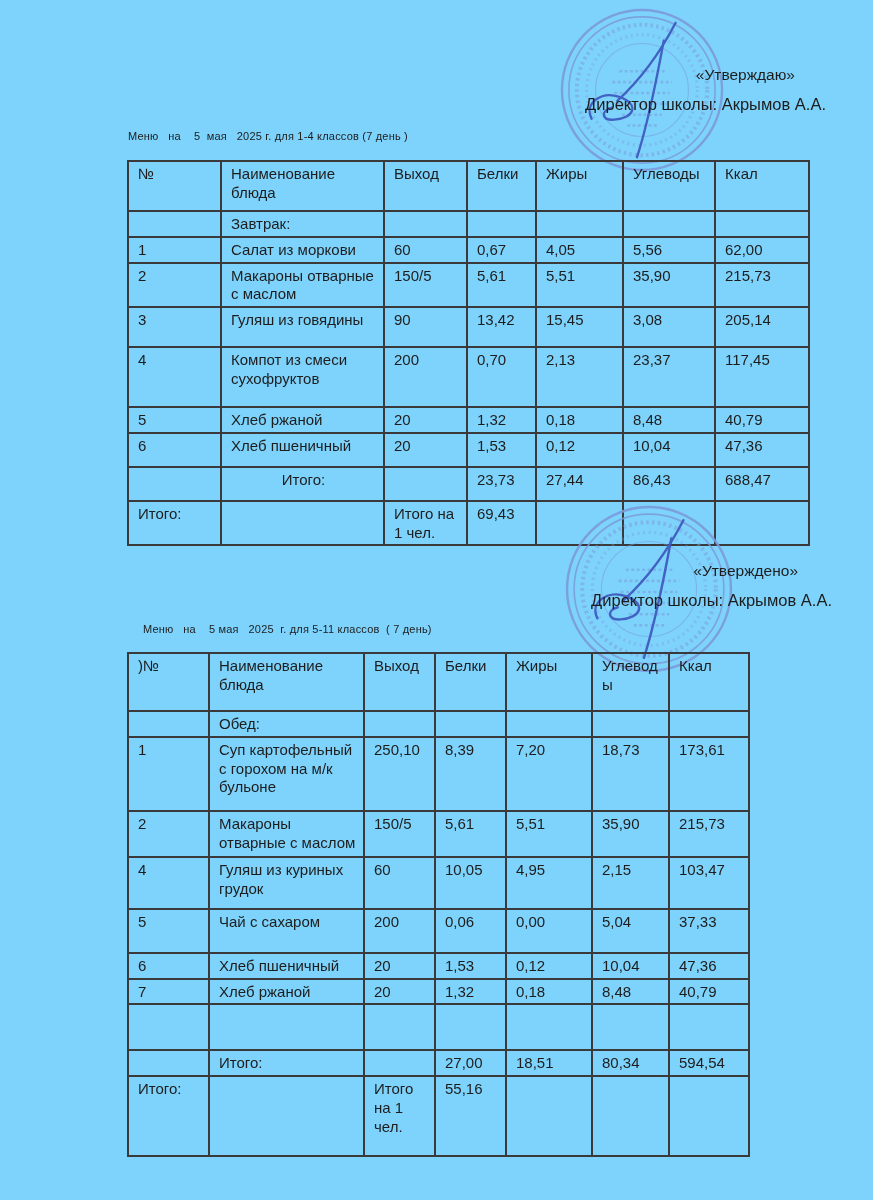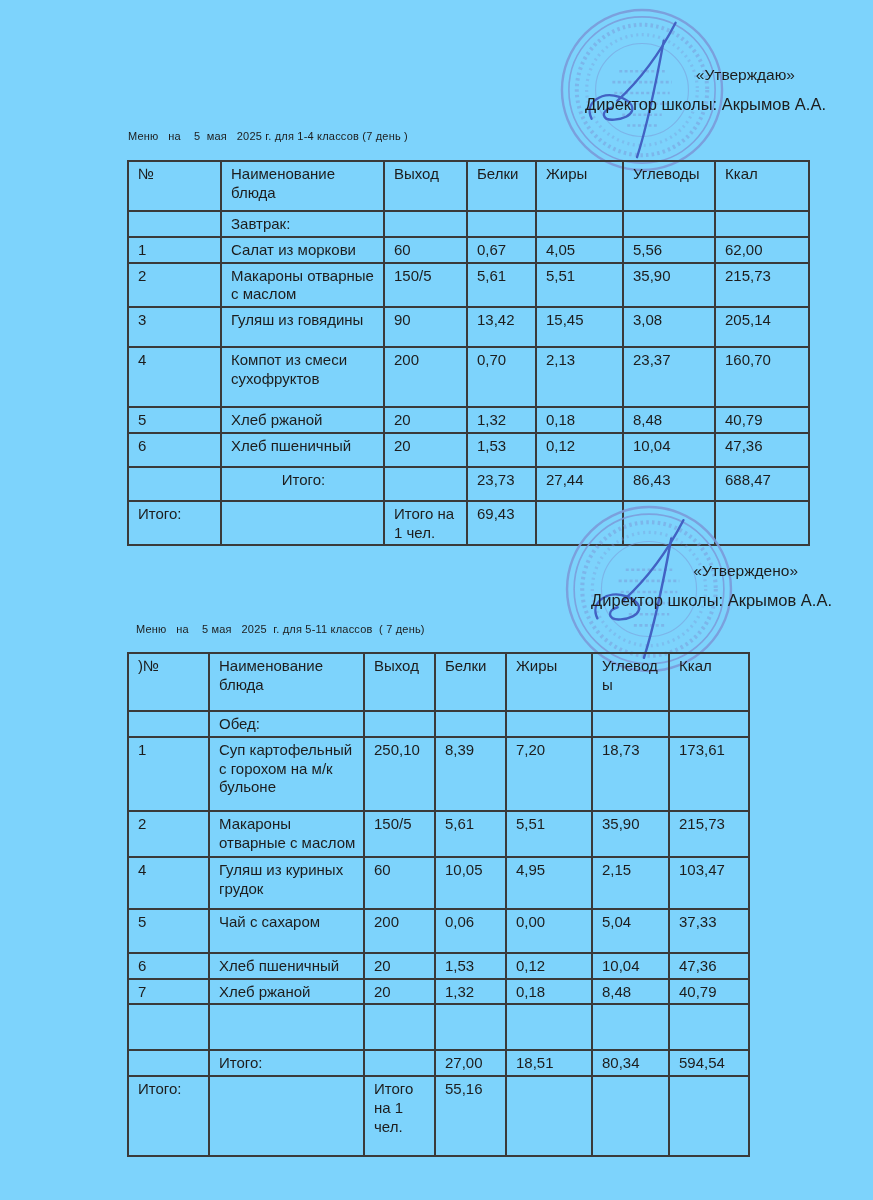--- a/index.html
+++ b/index.html
@@ -184,21 +184,21 @@
           <td>3,08</td>
           <td>205,14</td>
         </tr>
         <tr class="r3">
           <td>4</td>
           <td>Компот из смеси сухофруктов</td>
           <td>200</td>
           <td>0,70</td>
           <td>2,13</td>
           <td>23,37</td>
-          <td>160,70</td>
+          <td>117,45</td>
         </tr>
         <tr class="r4">
           <td>5</td>
           <td>Хлеб ржаной</td>
           <td>20</td>
           <td>1,32</td>
           <td>0,18</td>
           <td>8,48</td>
           <td>40,79</td>
         </tr>
@@ -235,21 +235,21 @@
   <div class="stamp" style="left:563px;top:503px">
     <svg width="172" height="172" viewBox="0 0 170 170">
       <use href="#stamp-art"></use>
     </svg>
   </div>
 
   <div class="approval-quote" style="top:562px;right:75px">«Утверждено»</div>
 
   <div class="director-line" style="top:591px;right:41px">Директор школы: Акрымов А.А.</div>
 
-  <div class="menu-title" style="left:136px;top:623px">Меню   на    5 мая   2025  г. для 5-11 классов  ( 7 день)</div>
+  <div class="menu-title" style="left:143px;top:623px">Меню   на    5 мая   2025  г. для 5-11 классов  ( 7 день)</div>
 
   <table class="menu" id="table2">
     <colgroup>
       <col style="width:81px">
         <col style="width:155px">
         <col style="width:71px">
       <col style="width:71px">
         <col style="width:86px">
         <col style="width:77px">
         <col style="width:80px">

